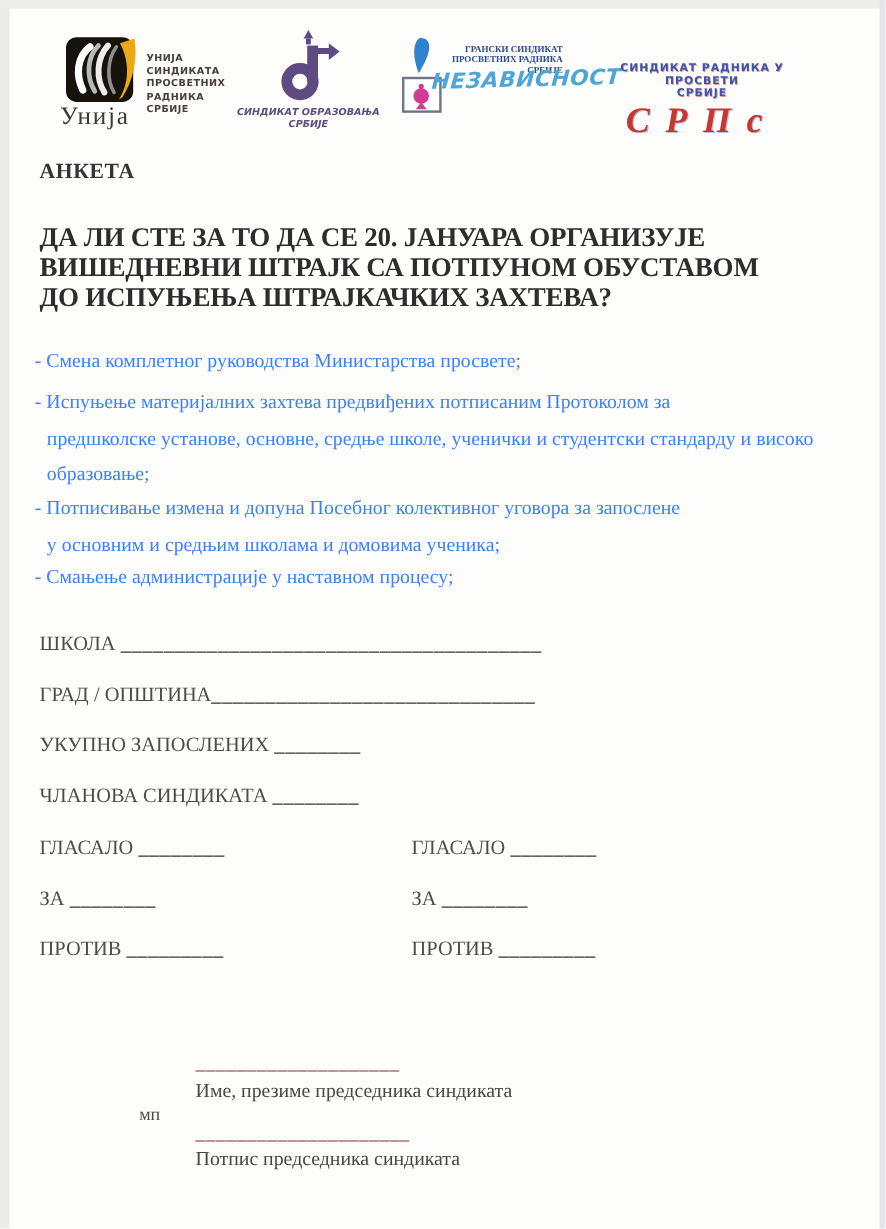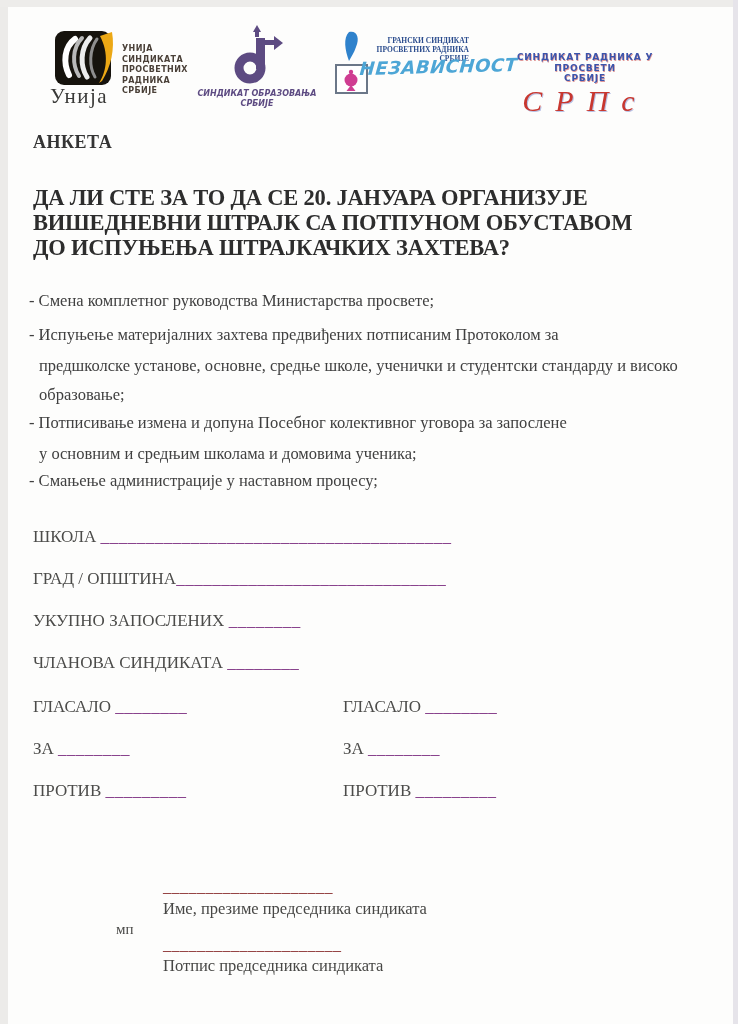--- a/index.html
+++ b/index.html
@@ -17,33 +17,33 @@
               font-weight:700;line-height:10.6px;color:#4a4038;letter-spacing:.4px;}
   .sos-caption{left:193px;top:89px;width:128px;text-align:center;font-family:"DejaVu Sans",sans-serif;
                font-size:8px;font-weight:700;font-style:italic;color:#5d4b82;line-height:9.5px;}
   .nez-top{left:351px;top:36px;width:118px;text-align:right;font-family:Liberation Serif, serif;
            font-size:7.5px;font-weight:700;color:#2c4d8e;line-height:9px;}
   .nez-word{left:360px;top:56px;font-family:"DejaVu Sans",sans-serif;font-size:18px;font-weight:800;
             font-style:italic;color:#4da6d6;transform:skewX(-6deg) rotate(-1.5deg);letter-spacing:.5px;}
   .srps{left:487px;top:52px;width:196px;text-align:center;font-family:"DejaVu Sans",sans-serif;}
   .srps-line{font-size:9px;font-weight:800;color:#3b55ac;letter-spacing:.8px;
              text-shadow:.6px .6px 0 rgba(200,70,70,.55);line-height:10.5px;}
-  .srps-word{font-family:"Liberation Serif",serif;font-style:italic;font-weight:400;font-size:30px;
+  .srps-word{font-family:"Liberation Serif",serif;font-style:italic;font-weight:700;font-size:30px;
              color:#c8372f;letter-spacing:13px;line-height:30px;margin-top:2px;
              text-shadow:1px 1px 0 rgba(100,120,200,.45);}
 
   
   .doc-title{left:33px;top:132px;font-size:18px;font-weight:700;color:#343434;letter-spacing:.5px;}
   .q{left:33px;font-size:22.5px;font-weight:700;color:#2d2d2d;letter-spacing:-.2px;white-space:nowrap;}
   .q1{top:185px}.q2{top:210px}.q3{top:235px}
-  .d{left:29px;font-size:16.5px;color:#404040;white-space:nowrap;}
+  .d{left:29px;font-size:16.5px;color:#3b82f6;white-space:nowrap;}
   .d-cont{left:39px;}
   .d1{top:291px}.d2{top:325px}.d3{top:356px}.d4{top:385px}.d5{top:413px}.d6{top:444px}.d7{top:471px}
   .frow{font-size:17px;color:#4c4c4a;white-space:nowrap;}
-  .blank{color:#701a75;letter-spacing:.5px;}
+  .blank{color:#000000;letter-spacing:.5px;}
   .r-school{left:33px;top:527px}
   .r-city{left:33px;top:569px}
   .r-total{left:33px;top:611px}
   .col-l{left:33px}.col-r{left:343px}
   .row1{top:653px}.row2{top:697px}.row3{top:739px}.row4{top:781px}
   .sig-line{left:163px;font-size:16px;color:#7f1d1d;letter-spacing:.5px;}
   .sig-cap{left:163px;font-size:16.5px;color:#474745;white-space:nowrap;}
   .sl1{top:878px}.sc1{top:899px}
   .stamp{left:116px;top:921px;font-size:15px;color:#4c4c4a;}
   .sl2{top:936px}.sc2{top:956px}

